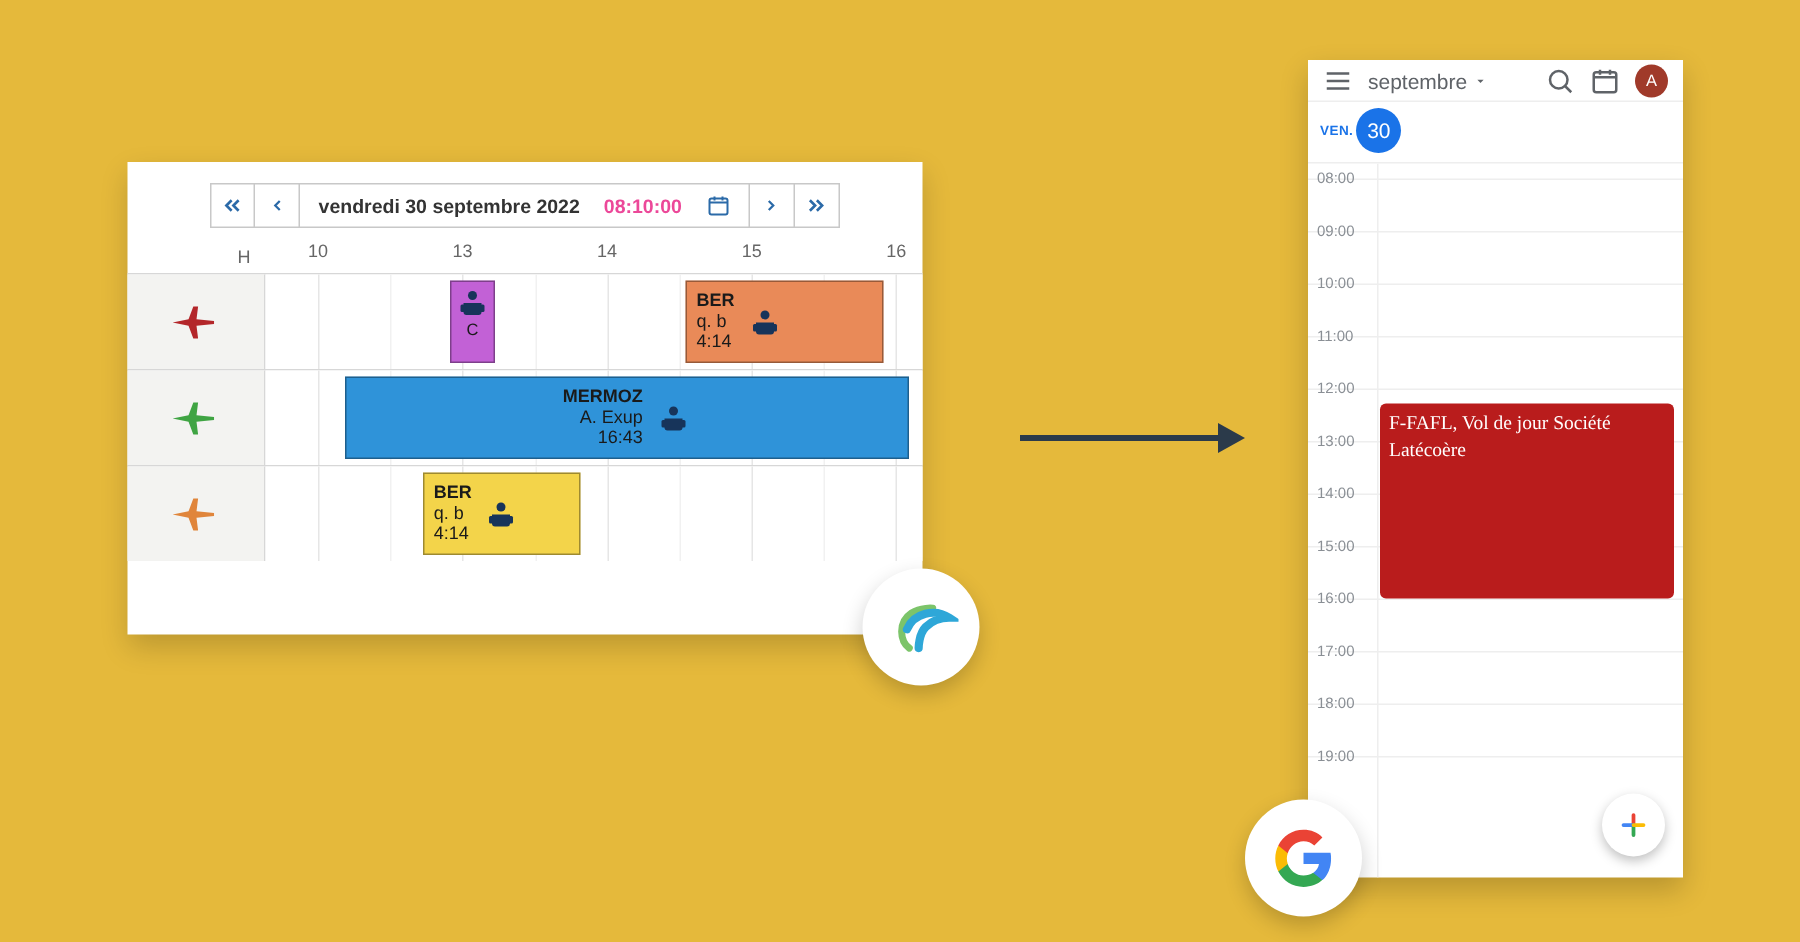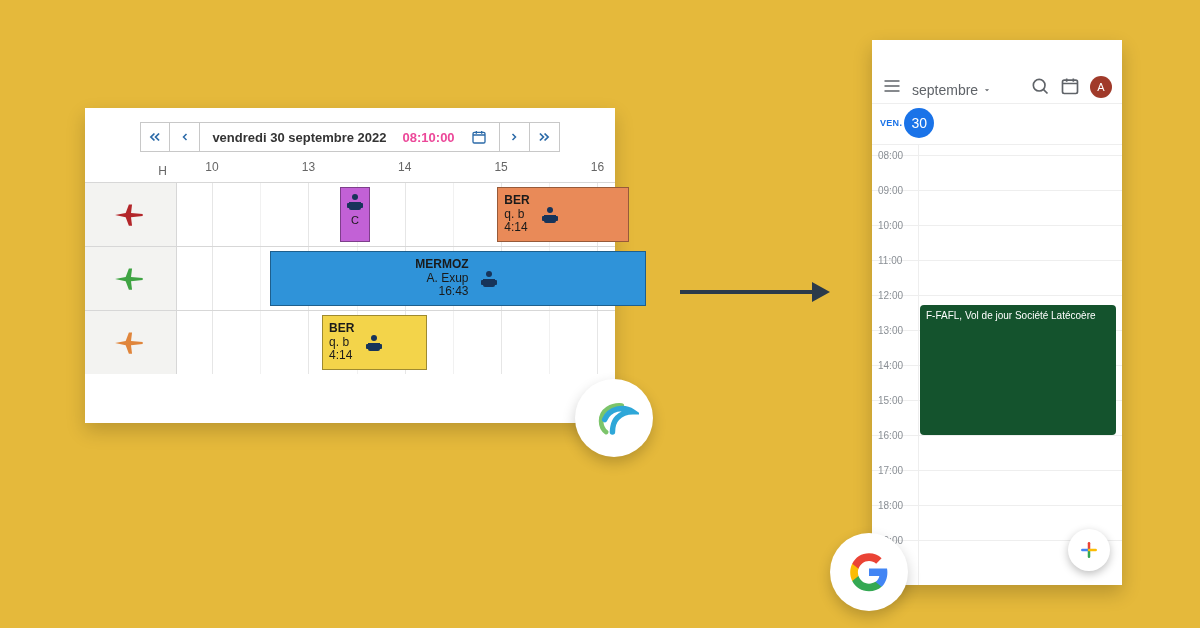--- a/index.html
+++ b/index.html
@@ -96,21 +96,20 @@
     position: absolute;
     top: 4px;
     bottom: 4px;
     border: 1px solid rgba(0,0,0,0.35);
     display: flex;
     align-items: center;
     padding: 4px 6px;
     gap: 8px;
     font-size: 12px;
     color: #1a1a1a;
-    margin-left: 40px;
   }
   .block .txt { display:flex; flex-direction:column; line-height:1.15; }
   .block .txt .t1 { font-weight: 700; }
   .seat-icon { width: 24px; height: 24px; flex-shrink: 0; }
 
   .block.purple { background: #c261d6; }
   .block.orange { background: #e98a58; }
   .block.blue   { background: #2f93d9; }
   .block.yellow { background: #f3d44a; }
 
@@ -151,24 +150,24 @@
     width: 250px;
     height: 545px;
     background: #fff;
     box-shadow: 0 8px 18px rgba(0,0,0,0.2);
     display: flex;
     flex-direction: column;
   }
   .gcal-top {
     height: 28px;
     display:flex;
+    align-items:center;
     padding: 0 10px;
     gap: 10px;
     border-bottom: 1px solid #eee;
-    margin-top: 36px;
   }
   .menu-icon, .search-ic, .today-ic { width:20px; height:20px; color:#5f6368; }
   .gcal-title { flex:1; display:flex; align-items:center; gap:4px; font-size:14px; color:#5f6368; font-weight:500;}
   .avatar {
     width: 22px; height: 22px; border-radius:50%;
     background:#a03a2a; color:#fff; font-size:11px;
     display:flex; align-items:center; justify-content:center;
   }
 
   .gcal-dayrow {
@@ -206,26 +205,27 @@
     left:46px;
     top:0; bottom:0;
     width:1px;
     background:#eee;
   }
 
   .gcal-event {
     position:absolute;
     left:48px;
     right:6px;
-    background:#14532d;
+    background:#b91c1c;
     border-radius:4px;
     color:#fff;
-    font-size:10px;
+    font-size:13px;
     padding:4px 6px;
     line-height:1.35;
+    font-family:Liberation Serif, serif;
   }
   .gcal-event .ev-line { display:block; }
 
   .fab {
     position:absolute;
     right:12px;
     bottom:14px;
     width:42px; height:42px;
     border-radius:50%;
     background:#fff;

